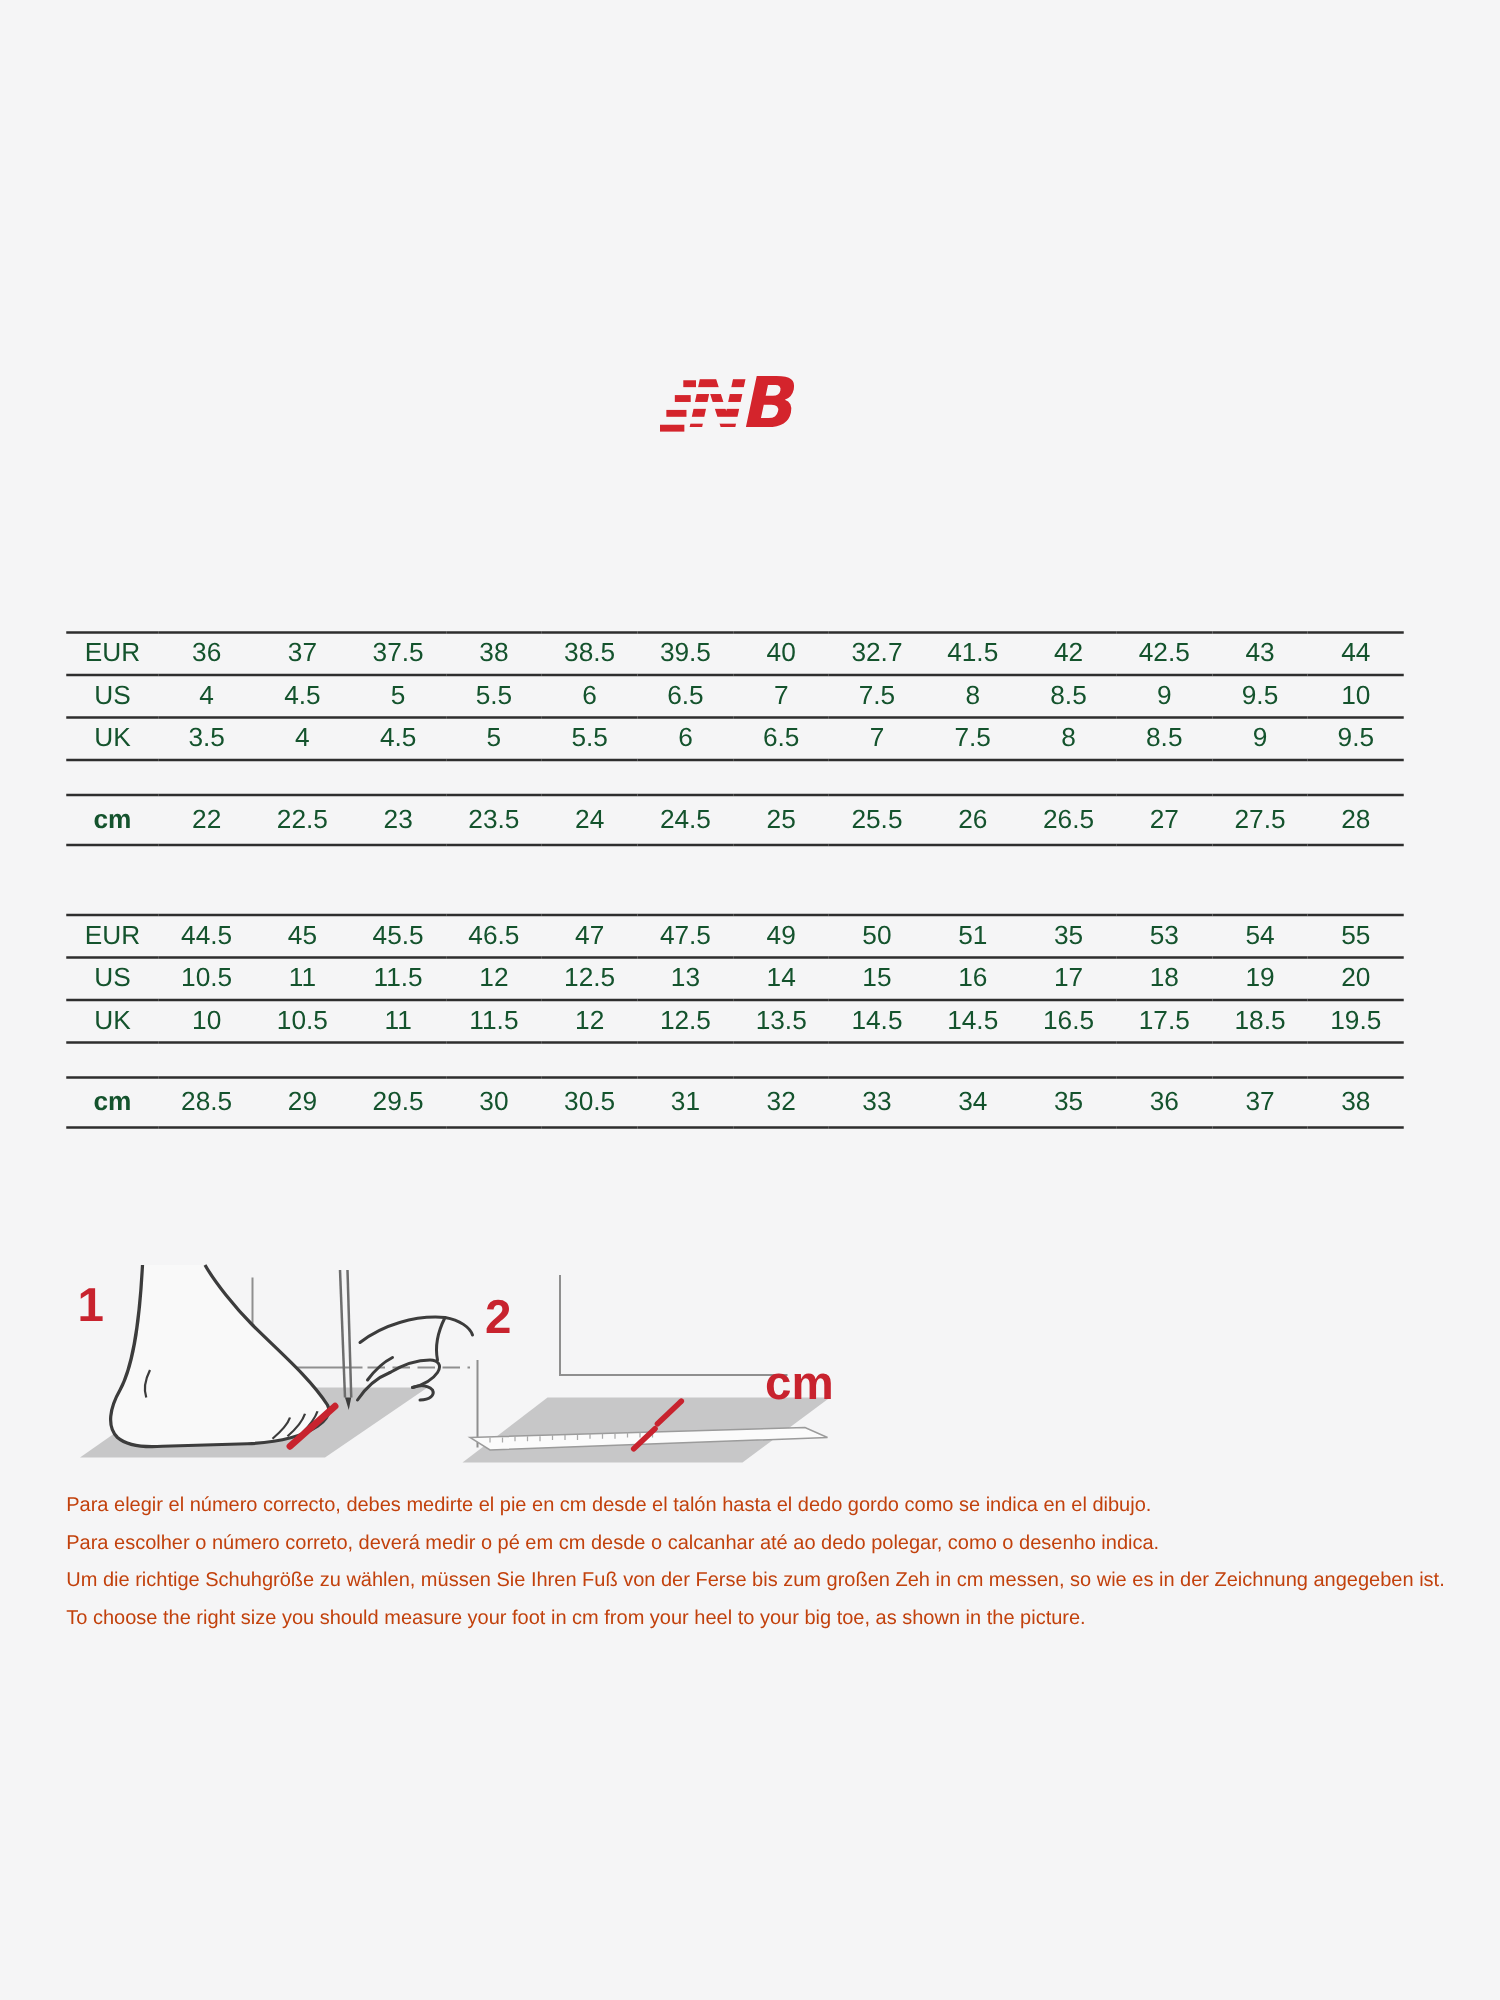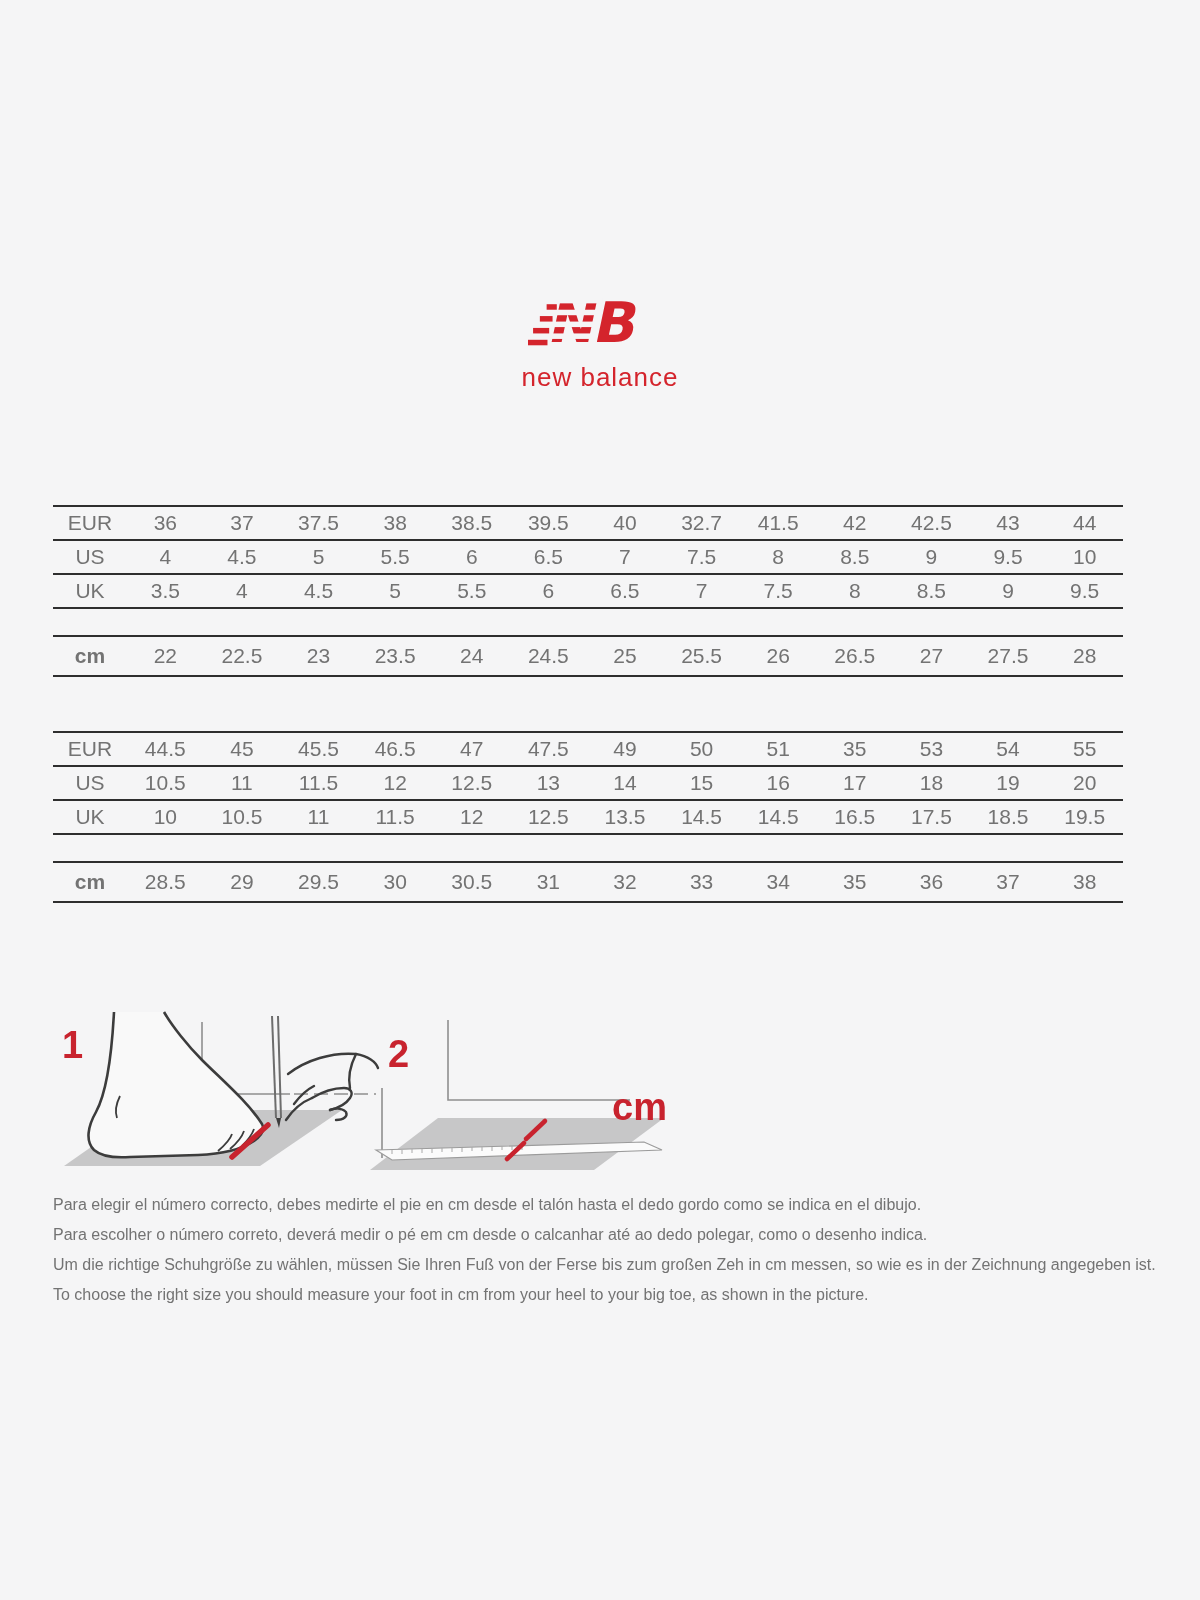--- a/index.html
+++ b/index.html
@@ -25,21 +25,21 @@
     margin-top:0px;
     font-size:26px;
     font-weight:500;
     letter-spacing:1px;
     color:#d4242c;
   }
   
   .size-table{
     position:absolute;left:53px;width:1070px;
     border-collapse:collapse;table-layout:fixed;
-    font-size:21px;color:#737373;
+    font-size:21px;color:#14532d;
   }
   .size-table col.lbl{width:74px;}
   .size-table tr{border-top:2px solid #2e2e2e;}
   .size-table{border-bottom:2px solid #2e2e2e;}
   .size-table th,.size-table td{
     text-align:center;font-weight:400;padding:0;
     height:32px;vertical-align:middle;
   }
   .cm-table th{font-weight:700;}
   .cm-table td,.cm-table th{height:38px;}
@@ -62,21 +62,21 @@
     position:absolute;left:612px;top:1086px;
     font-size:38px;font-weight:700;color:#c8232e;
   }
   
   .instructions{
     position:absolute;left:53px;top:1196px;width:1110px;
   }
   .instructions p{
     margin:0 0 12px 0;
     font-size:16px;line-height:18px;
-    color:#737373;
+    color:#c2410c;
   }
 </style>
 </head>
 <body>
 
 <div class="page">
 
   <div class="logo">
     <div class="nb-mark">
       <svg viewBox="0 0 170 85" xmlns="http://www.w3.org/2000/svg" aria-hidden="true">
@@ -87,21 +87,20 @@
         <rect x="14" y="28" width="72" height="6.5" fill="#f5f5f6"></rect>
         <rect x="12" y="42" width="71" height="6.5" fill="#f5f5f6"></rect>
         <rect x="10" y="56" width="69" height="6.5" fill="#f5f5f6"></rect>
 
         <rect x="22" y="21.5" width="12" height="6.5" fill="#d4242c"></rect>
         <rect x="14" y="35.5" width="15" height="6.5" fill="#d4242c"></rect>
         <rect x="6" y="49.5" width="19" height="6.5" fill="#d4242c"></rect>
         <rect x="0" y="63.5" width="23" height="6.5" fill="#d4242c"></rect>
       </svg>
     </div>
-    <div class="logo-text">new balance</div>
   </div>
 
   <table class="size-table t1">
     <colgroup>
         <col class="lbl">
         <col span="13">
       </colgroup>
     <tbody>
         <tr>
           <th>EUR</th>

